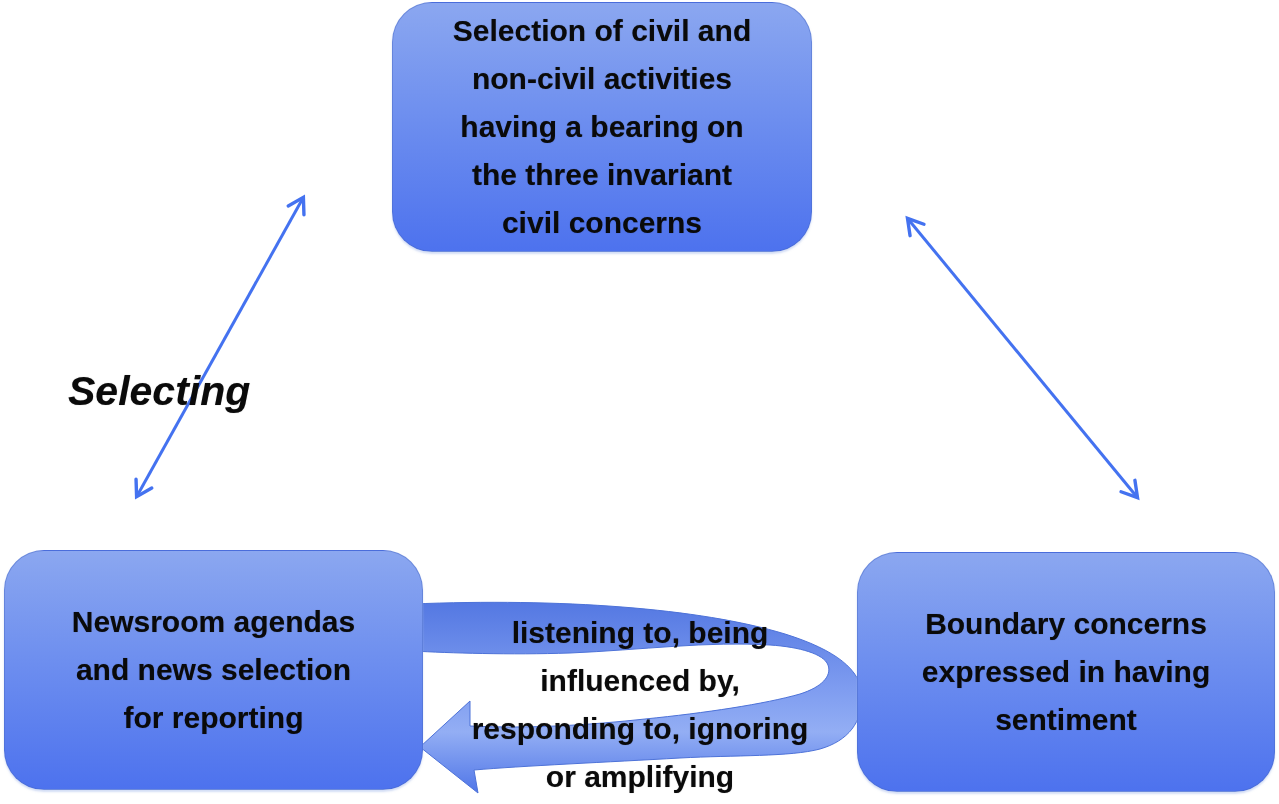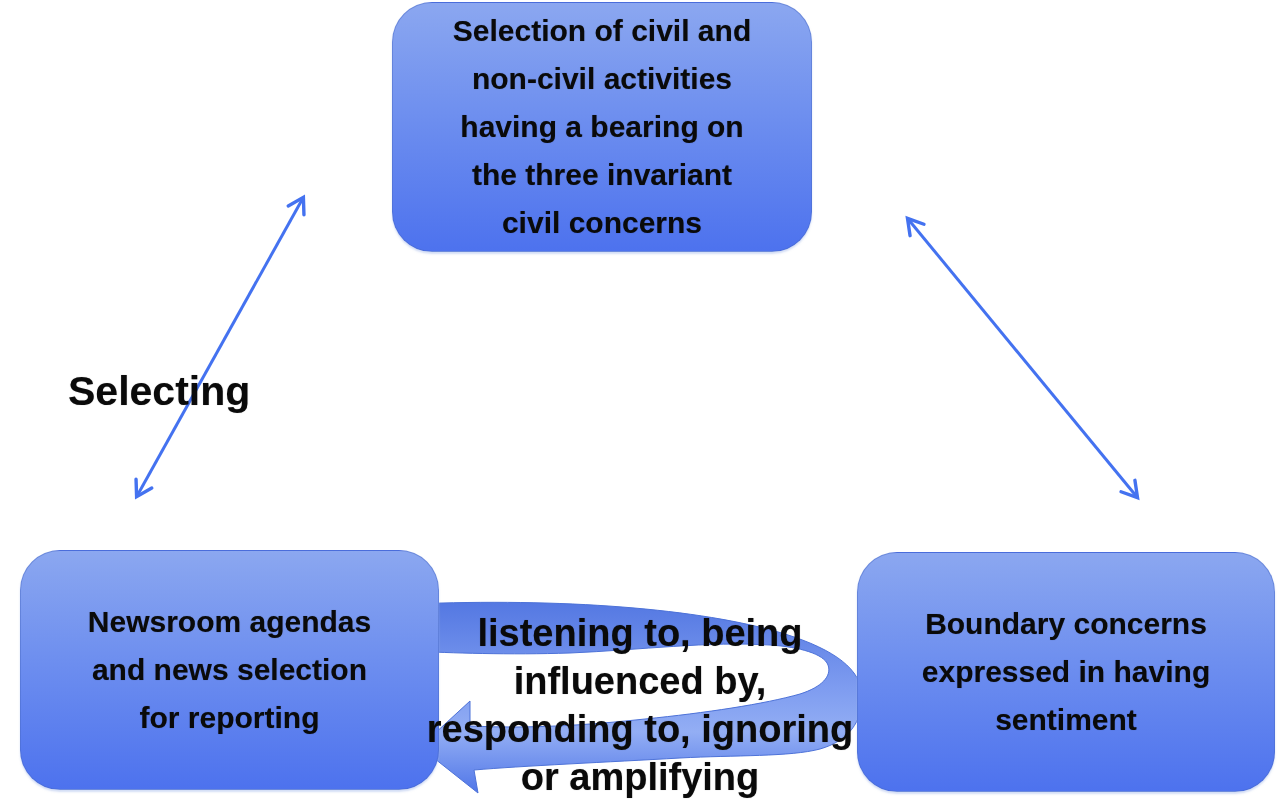--- a/index.html
+++ b/index.html
@@ -35,44 +35,44 @@
   .box-text {
     white-space: pre;
     text-align: center;
     font-weight: bold;
     font-size: 30px;
     line-height: 48px;
     color: #0a0a0a;
     text-shadow: 0 0 1px rgba(0,0,0,0.35);
   }
   #box-top        { left: 392px; top: 2px;   width: 420px; height: 250px; }
-  #box-bottom-left{ left: 20px;   top: 550px; width: 419px; height: 240px; }
+  #box-bottom-left{ left: 4px;   top: 550px; width: 419px; height: 240px; }
   #box-bottom-right{ left: 857px; top: 552px; width: 418px; height: 240px; }
 
   .side-label {
     position: absolute;
     z-index: 3;
     font-weight: bold;
     font-size: 41px;
     color: #0a0a0a;
     text-shadow: 0 0 1px rgba(0,0,0,0.35);
   }
-  #label-selecting  { left: 68px;  top: 368px; }
+  #label-selecting  { left: 68px;  top: 368px; font-style: italic; }
   #label-influencing{ left: 916px; top: 368px; }
 
   #curved-arrow-label {
     position: absolute;
     z-index: 3;
     left: 410px;
     top: 609px;
     width: 460px;
     text-align: center;
     white-space: pre;
     font-weight: bold;
-    font-size: 38px;
+    font-size: 30px;
     line-height: 48px;
     color: #0a0a0a;
     text-shadow: 0 0 1px rgba(0,0,0,0.35);
   }
 </style>
 </head>
 <body>
 
 <div id="stage">
 

